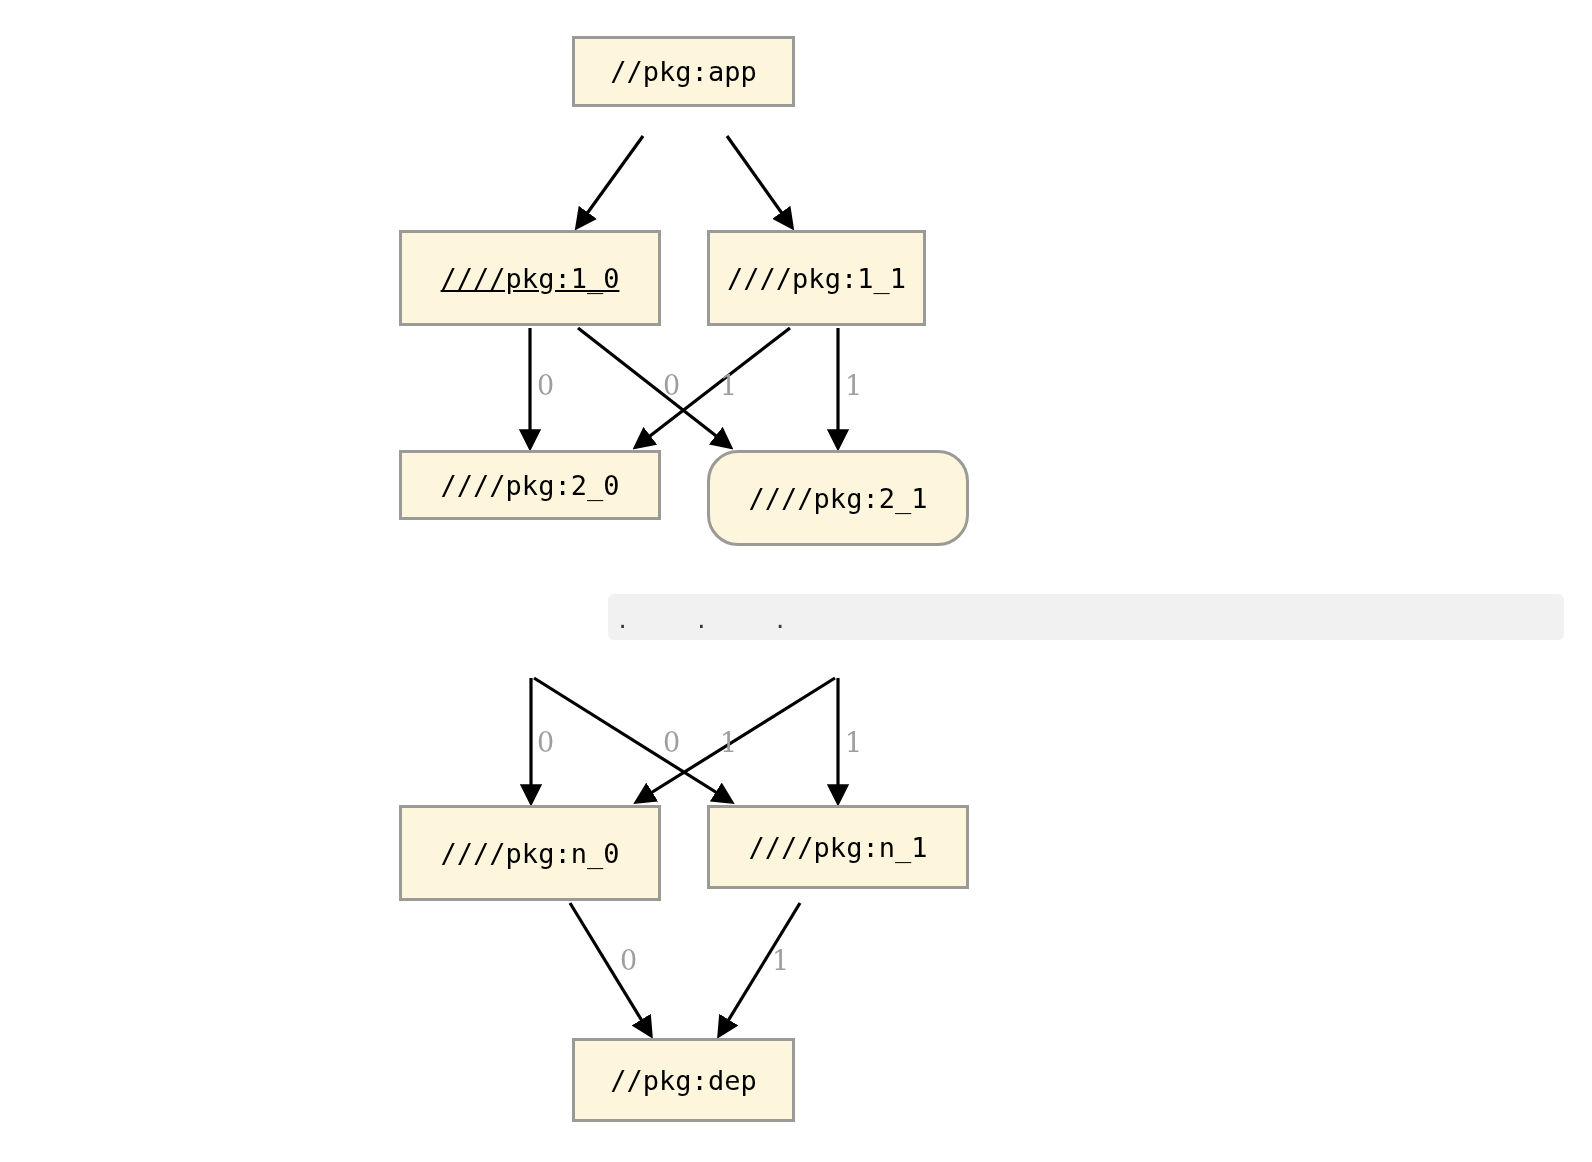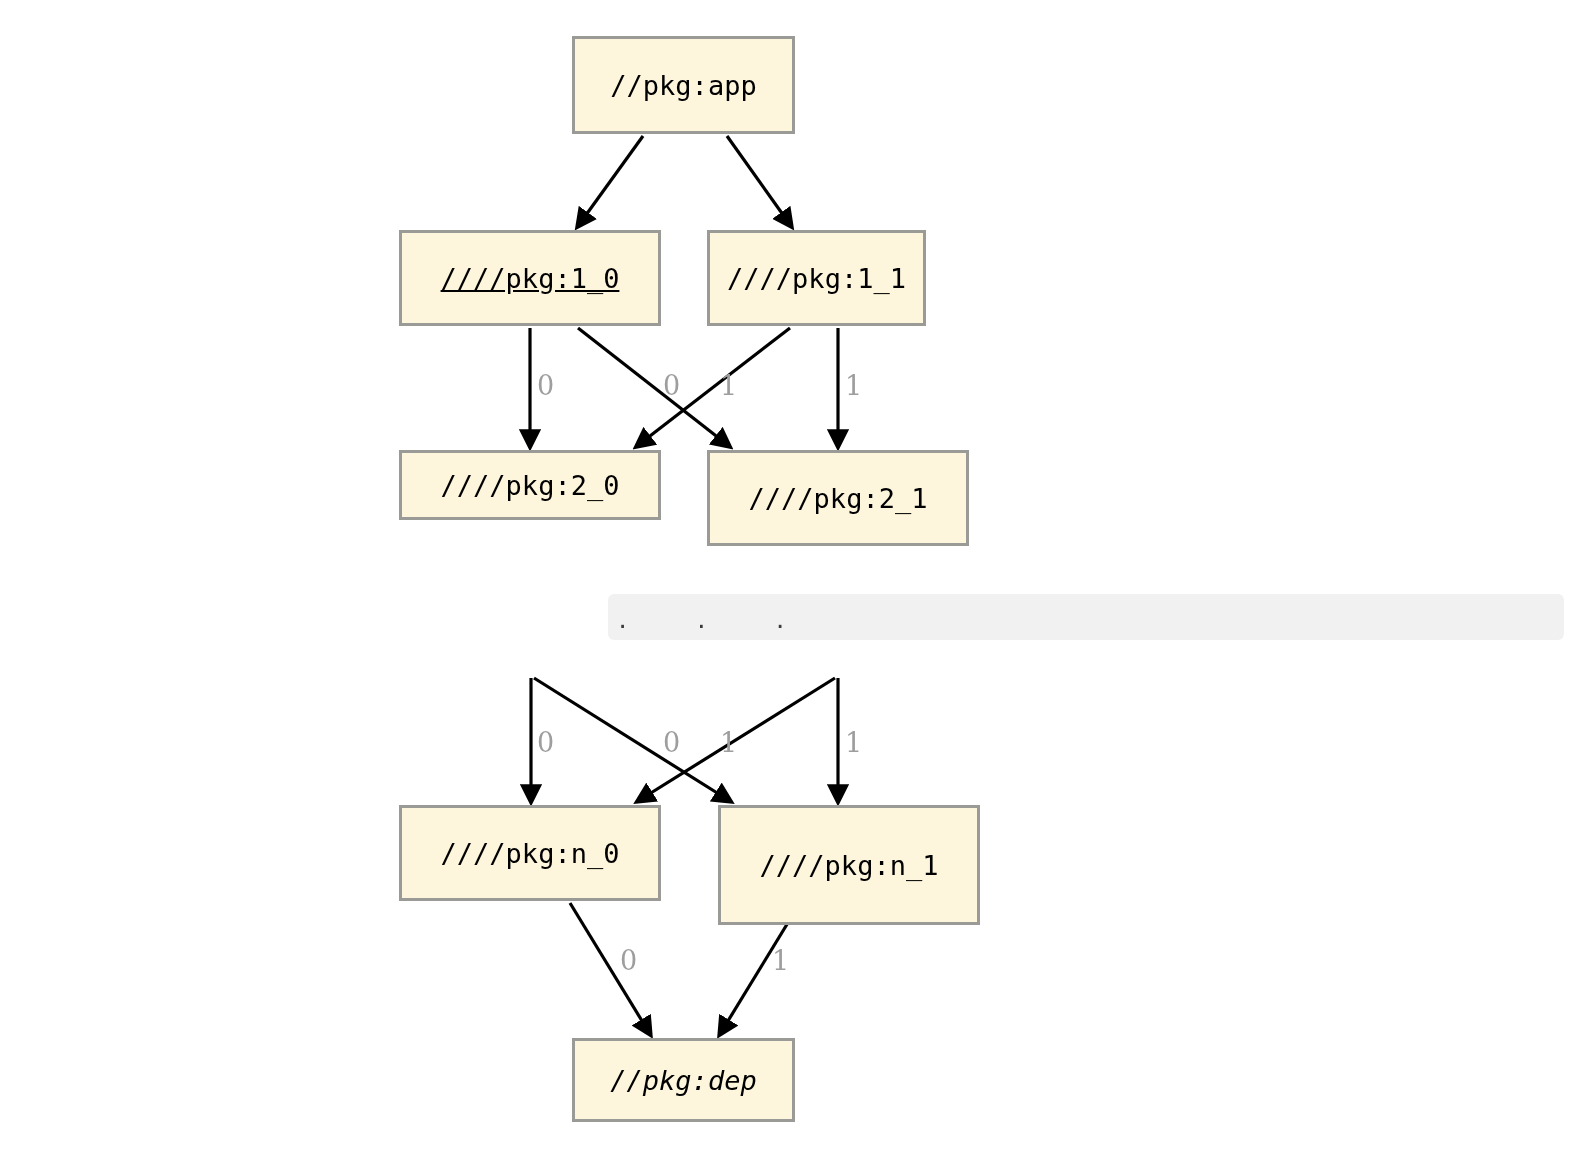--- a/index.html
+++ b/index.html
@@ -87,42 +87,42 @@
         <line x1="531" y1="678" x2="531" y2="801" stroke="#000000" stroke-width="3.2" marker-end="url(#arrowhead)"></line>
         <line x1="534" y1="678" x2="730" y2="801" stroke="#000000" stroke-width="3.2" marker-end="url(#arrowhead)"></line>
         <line x1="835" y1="678" x2="638" y2="801" stroke="#000000" stroke-width="3.2" marker-end="url(#arrowhead)"></line>
         <line x1="838" y1="678" x2="838" y2="801" stroke="#000000" stroke-width="3.2" marker-end="url(#arrowhead)"></line>
         <line x1="570" y1="903" x2="650" y2="1034" stroke="#000000" stroke-width="3.2" marker-end="url(#arrowhead)"></line>
         <line x1="800" y1="903" x2="720" y2="1034" stroke="#000000" stroke-width="3.2" marker-end="url(#arrowhead)"></line>
       </g>
   </svg>
 
   <div id="nodes-layer">
-      <div class="node-box" style="left: 572px; top: 36px; width: 223px; height: 98px; background: rgb(253, 246, 221); border-color: rgb(154, 154, 150);">
+      <div class="node-box" style="left: 572px; top: 36px; width: 223px; height: 71px; background: rgb(253, 246, 221); border-color: rgb(154, 154, 150);">
         <span class="node-label">//pkg:app</span>
       </div>
       <div class="node-box" style="left: 399px; top: 230px; width: 262px; height: 96px; background: rgb(253, 246, 221); border-color: rgb(154, 154, 150); text-decoration: underline;">
         <span class="node-label">////pkg:1_0</span>
       </div>
       <div class="node-box" style="left: 707px; top: 230px; width: 219px; height: 96px; background: rgb(253, 246, 221); border-color: rgb(154, 154, 150);">
         <span class="node-label">////pkg:1_1</span>
       </div>
       <div class="node-box" style="left: 399px; top: 450px; width: 262px; height: 70px; background: rgb(253, 246, 221); border-color: rgb(154, 154, 150);">
         <span class="node-label">////pkg:2_0</span>
       </div>
-      <div class="node-box" style="left: 707px; top: 450px; width: 262px; height: 96px; background: rgb(253, 246, 221); border-color: rgb(154, 154, 150);">
+      <div class="node-box" style="left: 707px; top: 450px; width: 262px; height: 96px; background: rgb(253, 246, 221); border-color: rgb(154, 154, 150); border-radius: 31px;">
         <span class="node-label">////pkg:2_1</span>
       </div>
       <div class="node-box" style="left: 399px; top: 805px; width: 262px; height: 96px; background: rgb(253, 246, 221); border-color: rgb(154, 154, 150);">
         <span class="node-label">////pkg:n_0</span>
       </div>
-      <div class="node-box" style="left: 707px; top: 805px; width: 262px; height: 120px; background: rgb(253, 246, 221); border-color: rgb(154, 154, 150); margin-left: 11px;">
+      <div class="node-box" style="left: 707px; top: 805px; width: 262px; height: 84px; background: rgb(253, 246, 221); border-color: rgb(154, 154, 150);">
         <span class="node-label">////pkg:n_1</span>
       </div>
-      <div class="node-box" style="left: 572px; top: 1038px; width: 223px; height: 84px; background: rgb(253, 246, 221); border-color: rgb(154, 154, 150); font-style: italic;">
+      <div class="node-box" style="left: 572px; top: 1038px; width: 223px; height: 84px; background: rgb(253, 246, 221); border-color: rgb(154, 154, 150);">
         <span class="node-label">//pkg:dep</span>
       </div>
     </div>
 
   <div id="labels-layer">
       <div class="edge-label" style="left: 537px; top: 370px; color: rgb(158, 158, 158);">0</div>
       <div class="edge-label" style="left: 663px; top: 370px; color: rgb(158, 158, 158);">0</div>
       <div class="edge-label" style="left: 720px; top: 370px; color: rgb(158, 158, 158);">1</div>
       <div class="edge-label" style="left: 845px; top: 370px; color: rgb(158, 158, 158);">1</div>
       <div class="edge-label" style="left: 537px; top: 727px; color: rgb(158, 158, 158);">0</div>

